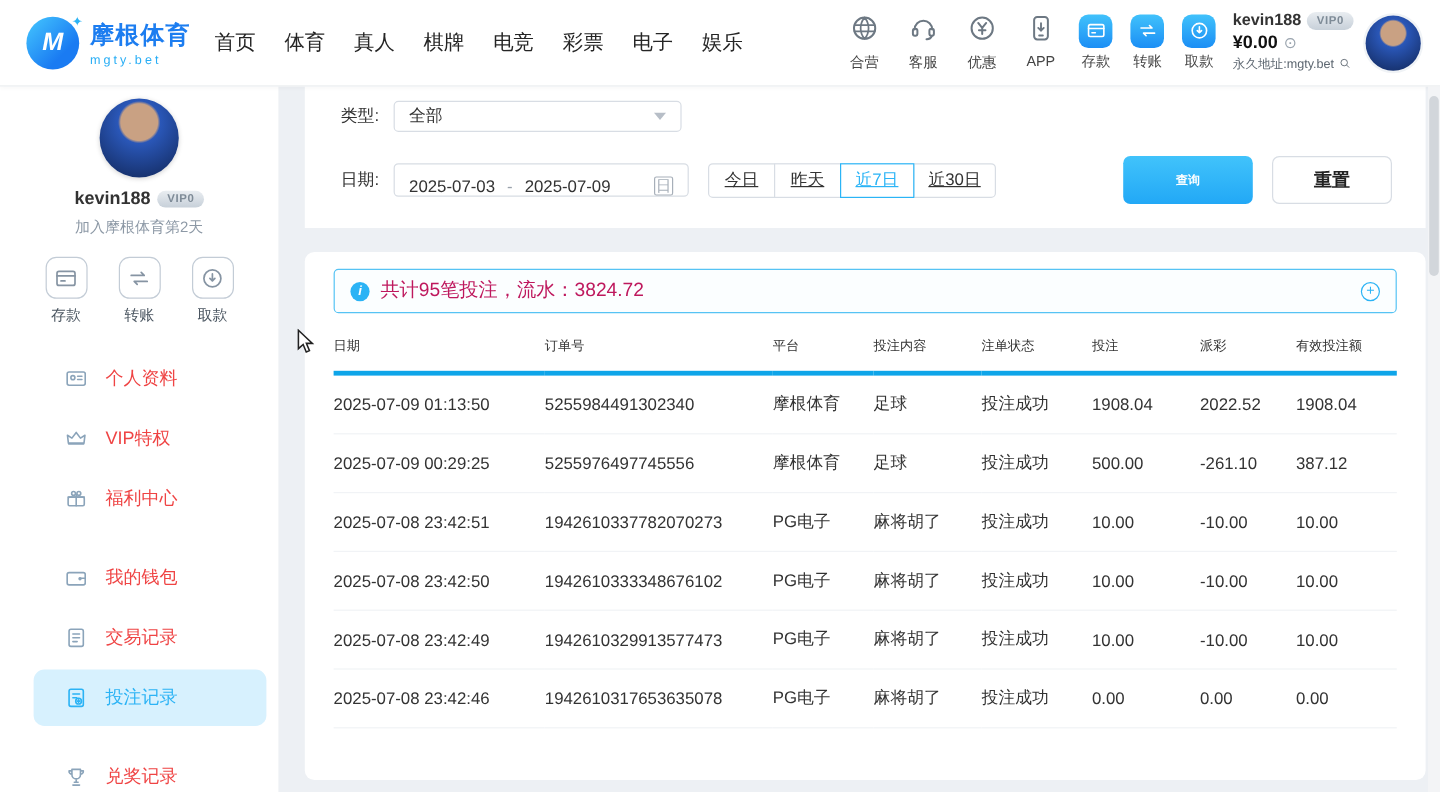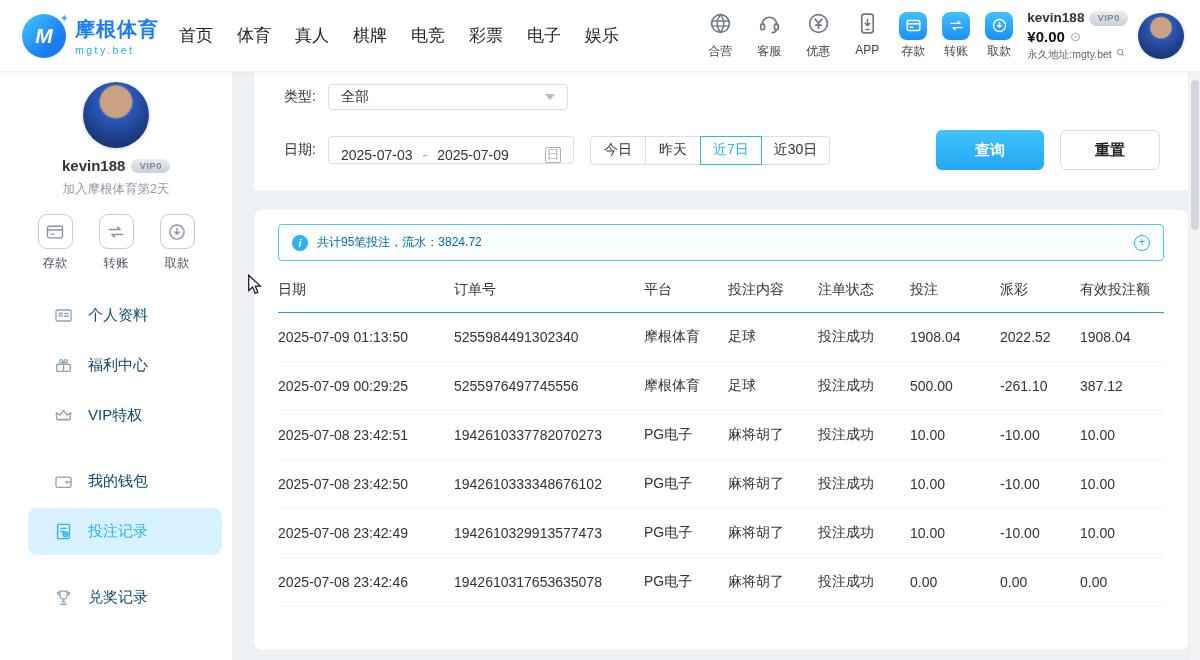--- a/index.html
+++ b/index.html
@@ -55,21 +55,21 @@
              margin-top:9px; font-size:15px; font-weight:600; color:#333; }
   .sb-join { text-align:center; font-size:12.5px; color:#8d99a6; margin-top:7px; }
   .sb-actions { display:flex; justify-content:center; gap:26px; margin-top:16px; }
   .sb-action { display:flex; flex-direction:column; align-items:center; gap:6px; cursor:pointer; }
   .sb-tile { width:35px; height:35px; border:1.5px solid #c3ccd6; border-radius:9px;
              display:flex; align-items:center; justify-content:center; background:#fff; }
   .sb-tile svg { width:20px; height:20px; stroke:#8694a3; fill:none; stroke-width:1.7; stroke-linecap:round; stroke-linejoin:round; }
   .sb-action-label { font-size:12.5px; color:#4a5560; }
   .menu { margin-top:20px; }
   .menu-item { display:flex; align-items:center; gap:15px; margin:3px 10px 3px 28px;
-               padding:14px 0 14px 26px; border-radius:9px; font-size:15px; color:#0c4a6e; cursor:pointer; }
+               padding:14px 0 14px 26px; border-radius:9px; font-size:15px; color:#ef4444; cursor:pointer; }
   .menu-item .micon { width:19px; height:19px; color:#8ba4ba; flex:0 0 19px; }
   .menu-item .micon svg { width:100%; height:100%; stroke:currentColor; fill:none; stroke-width:1.7; stroke-linecap:round; stroke-linejoin:round; }
   .menu-item.active { background:#d7f1fe; color:#2bb3f5; }
   .menu-item.active .micon { color:#2bb3f5; }
   .group-gap { margin-top:19px; }
 
   
   .main { position:absolute; top:72px; left:254px; right:12px; bottom:0; }
   .filter-block { background:#fff; padding:12px 28px 20px 30px; }
   .filter-row { display:flex; align-items:center; }
@@ -79,40 +79,40 @@
                 display:flex; align-items:center; padding:0 12px; font-size:14px; color:#333; cursor:pointer; }
   .caret { margin-left:auto; width:0; height:0; border-left:5px solid transparent; border-right:5px solid transparent; border-top:6px solid #b7bec7; }
   .date-box { width:246px; height:28px; border:1px solid #d8dde4; border-radius:4px; background:#fff;
               display:flex; align-items:flex-end; gap:10px; padding:0 12px; font-size:14px; color:#333; cursor:pointer; }
   .date-sep { color:#9aa2ac; }
   .cal-icon { margin-left:auto; font-size:13px; color:#a7afb9; border:1.3px solid #a7afb9; border-radius:2px;
               width:16px; height:16px; line-height:14px; text-align:center; }
   .range-group { display:flex; margin-left:16px; }
   .range-btn { min-width:56px; padding:0 12px; height:29px; background:#fff; border:1px solid #d8dde4;
                font-size:14px; color:#333; display:flex; align-items:center; justify-content:center;
-               cursor:pointer; margin-left:-1px; position:relative; white-space:nowrap; }
+               cursor:pointer; margin-left:-1px; position:relative; white-space:nowrap;text-decoration:underline; }
   .range-btn:first-child { border-radius:4px 0 0 4px; margin-left:0; }
   .range-btn:last-child { border-radius:0 4px 4px 0; }
   .range-btn.active { color:#2bb4f6; border-color:#2bb4f6; z-index:2; }
   .btn-query { margin-left:auto; width:108px; height:40px; border:none; border-radius:6px;
-               background:linear-gradient(180deg,#41c3fb,#22a8f6); color:#fff; font-size:15px; font-weight:bold; cursor:pointer; }
+               background:linear-gradient(180deg,#41c3fb,#22a8f6); color:#fff; font-size:10px; font-weight:bold; cursor:pointer; }
   .btn-reset { margin-left:16px; width:100px; height:40px; border:1px solid #d8dde4; border-radius:6px;
                background:#fff; color:#222; font-size:15px; font-weight:600; cursor:pointer; }
 
   .card { margin-top:20px; background:#fff; border-radius:8px; padding:14px 24px 0; min-height:440px; }
   .banner { height:37px; border:1px solid #56c3f4; border-radius:4px; background:#fbfeff;
             display:flex; align-items:center; gap:9px; padding:0 13px; }
   .info-icon { width:16px; height:16px; border-radius:50%; background:#2bb3f5; color:#fff;
                font-size:11px; font-weight:bold; font-style:italic; display:flex; align-items:center; justify-content:center; flex:0 0 16px; }
-  .banner-text { font-size:12px; color:#0369a1; }
+  .banner-text { font-size:16px; color:#be185d; }
   .expand-icon { margin-left:auto; width:16px; height:16px; border:1.3px solid #2bb3f5; color:#2bb3f5;
                  border-radius:50%; font-size:12px; line-height:13px; text-align:center; cursor:pointer; }
 
   table.bets { width:100%; border-collapse:collapse; table-layout:fixed; margin-top:4px; }
-  table.bets th { text-align:left; font-size:14px; color:#333; font-weight:500; padding:16px 0 13px; border-bottom:1px solid #0ea5e9; }
+  table.bets th { text-align:left; font-size:11px; color:#333; font-weight:500; padding:16px 0 13px; border-bottom:4px solid #0ea5e9; }
   table.bets td { font-size:14px; color:#333; padding:15px 0; border-bottom:1px solid #f1f3f6; overflow:hidden; white-space:nowrap; }
   td.red { color:#f5484d; }
 
   
   .scrollbar { position:absolute; top:72px; right:0; bottom:0; width:10px; background:#f3f4f6; z-index:8; }
   .scroll-thumb { position:absolute; top:8px; right:1px; width:8px; height:150px; background:#d2d6db; border-radius:4px; }
   .cursor { position:absolute; left:247px; top:274px; z-index:20; pointer-events:none; }
 </style>
 </head>
 <body>
@@ -263,40 +263,47 @@
       <div class="menu-item">
         <span class="micon"><svg viewBox="0 0 24 24">
               <rect x="2.5" y="5" width="19" height="14" rx="2"></rect>
               <circle cx="8.5" cy="11" r="2.1"></circle>
               <path d="M13.5 9.5h4.5M13.5 13h4.5"></path>
             </svg></span>
         <span>个人资料</span>
       </div>
       <div class="menu-item">
         <span class="micon"><svg viewBox="0 0 24 24">
+              <path d="M4 17.5h16M3.8 16.8 2.8 8.5l4.7 3L12 5.5l4.5 6 4.7-3-1 8.3z"></path>
+            </svg></span>
+        <span>VIP特权</span>
+      </div>
+      <div class="menu-item">
+        <span class="micon"><svg viewBox="0 0 24 24">
               <rect x="3.5" y="10.5" width="17" height="9" rx="1.5"></rect>
               <path d="M3.5 10.5h17M12 7.5v12"></path>
               <circle cx="9.2" cy="6.5" r="2"></circle>
               <circle cx="14.8" cy="6.5" r="2"></circle>
             </svg></span>
         <span>福利中心</span>
       </div>
-      <div class="menu-item">
-        <span class="micon"><svg viewBox="0 0 24 24">
-              <path d="M4 17.5h16M3.8 16.8 2.8 8.5l4.7 3L12 5.5l4.5 6 4.7-3-1 8.3z"></path>
-            </svg></span>
-        <span>VIP特权</span>
-      </div>
       <div class="menu-item group-gap">
         <span class="micon"><svg viewBox="0 0 24 24">
               <rect x="2.5" y="6.5" width="19" height="13" rx="2"></rect>
               <path d="M15.5 12.5h6"></path>
               <circle cx="16" cy="13" r="0.9"></circle>
             </svg></span>
         <span>我的钱包</span>
+      </div>
+      <div class="menu-item">
+        <span class="micon"><svg viewBox="0 0 24 24">
+              <rect x="4.5" y="3" width="15" height="18" rx="2"></rect>
+              <path d="M8.5 8h7M8.5 12h7M8.5 16h4.5"></path>
+            </svg></span>
+        <span>交易记录</span>
       </div>
       <div class="menu-item active">
         <span class="micon"><svg viewBox="0 0 24 24">
               <rect x="4.5" y="3" width="15" height="18" rx="2"></rect>
               <path d="M8.5 8h7M8.5 12h4"></path>
               <circle cx="14.5" cy="15.5" r="3"></circle>
               <path d="M13.2 15.5h2.6M14.5 14.2v2.6"></path>
             </svg></span>
         <span>投注记录</span>
       </div>

